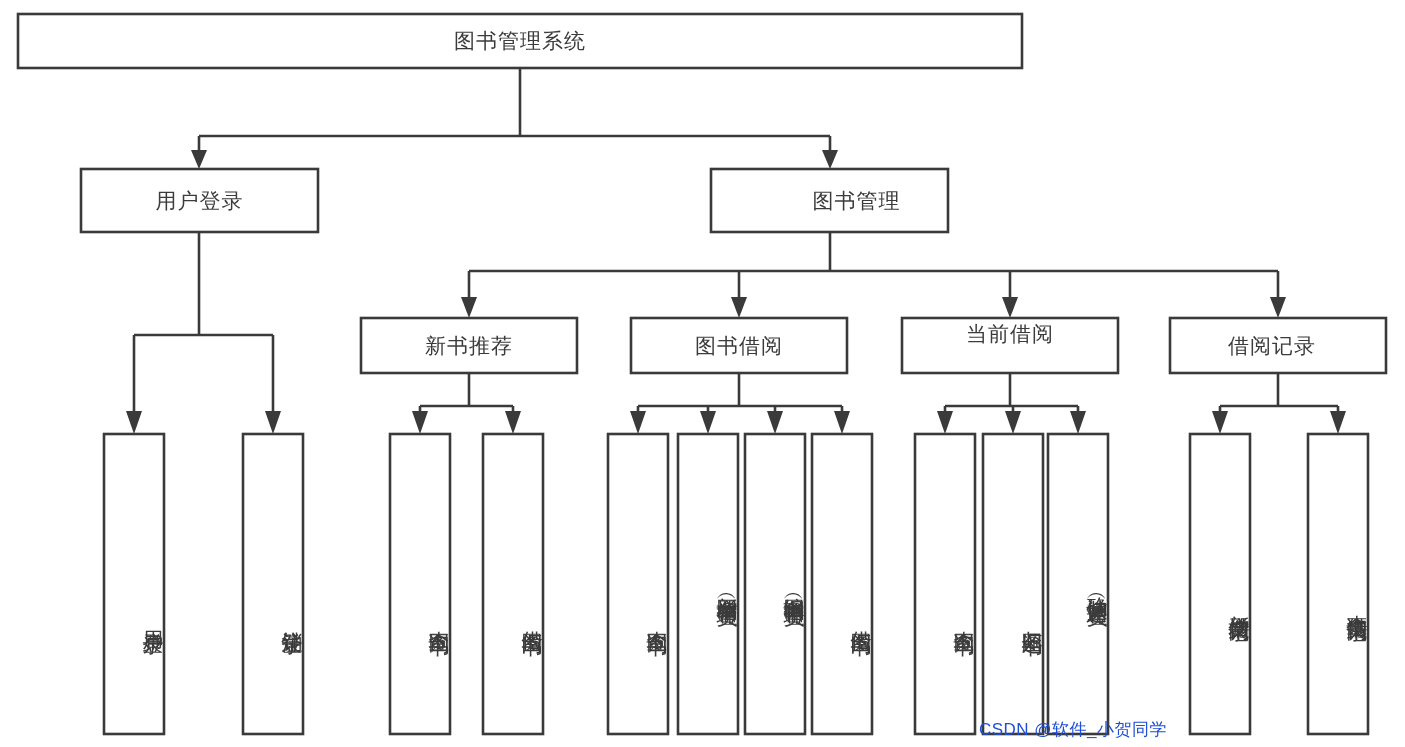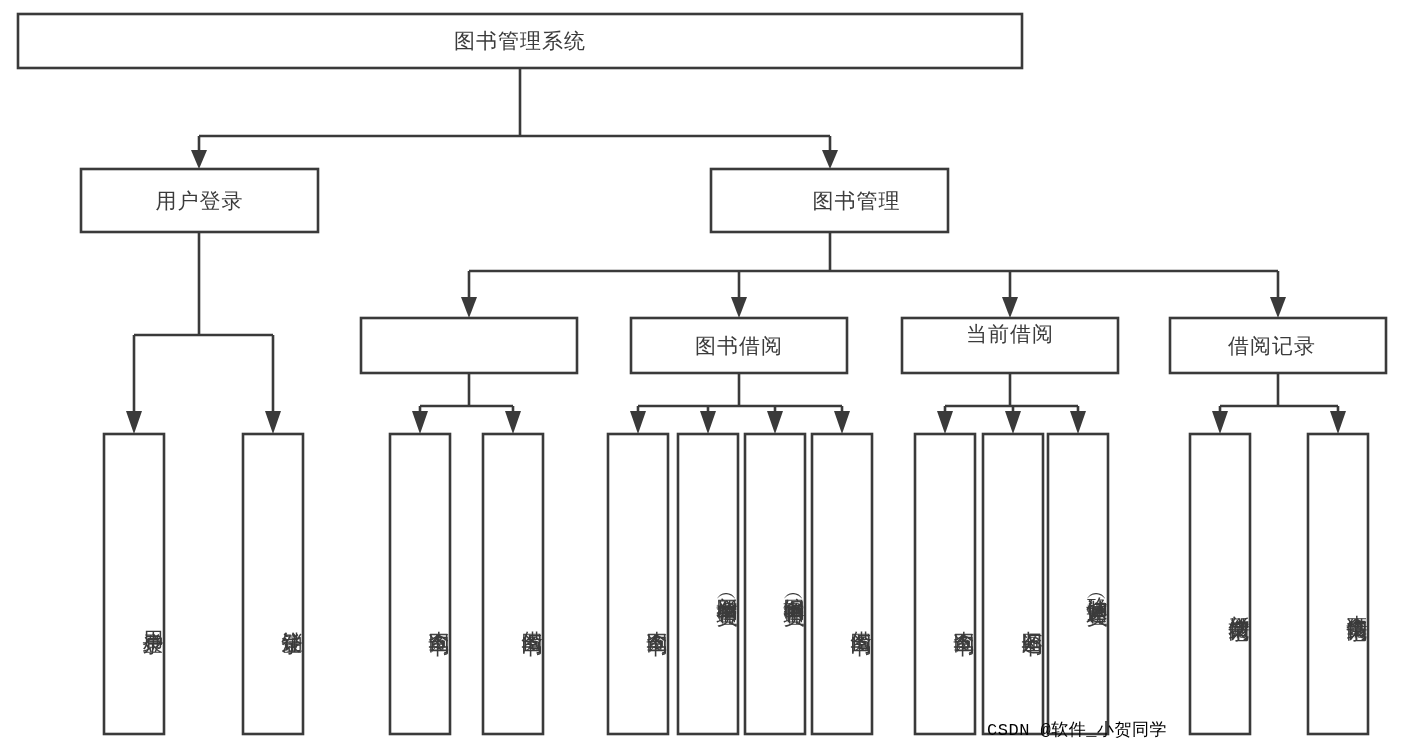--- a/index.html
+++ b/index.html
@@ -70,23 +70,23 @@
     display: flex;
     align-items: center;
     justify-content: center;
     white-space: nowrap;
     pointer-events: none;
   }
   .watermark {
     position: absolute;
     right: 8px;
     bottom: 6px;
-    font-family: Liberation Mono, monospace;
+    font-family: Liberation Sans, sans-serif;
     font-size: 17px;
-    color: #000000;
+    color: #1d4ed8;
     letter-spacing: 0.5px;
     white-space: nowrap;
     pointer-events: none;
   }
 </style>
 </head>
 <body>
 
 <div id="diagram-root">
 
@@ -181,20 +181,21 @@
       <rect class="node-box" x="1190" y="434" width="60" height="300"></rect>
       <rect class="node-box" x="1308" y="434" width="60" height="300"></rect>
     </g>
   </svg>
 
   <div class="hlabel" style="left:18px; top:14px; width:1004px; height:54px;">图书管理系统</div>
 
   <div class="hlabel" style="left:81px; top:169px; width:237px; height:63px;">用户登录</div>
   <div class="hlabel" style="left:711px; top:169px; width:237px; height:63px;padding-left:27px;">图书管理</div>
 
+  <div class="hlabel" style="left:361px; top:318px; width:216px; height:55px;">新书推荐</div>
   <div class="hlabel" style="left:631px; top:318px; width:216px; height:55px;">图书借阅</div>
   <div class="hlabel" style="left:902px; top:306px; width:216px; height:55px;">当前借阅</div>
   <div class="hlabel" style="left:1164px; top:318px; width:216px; height:55px;">借阅记录</div>
 
   <div class="vlabel" style="left:104px;  top:500px; width:60px; height:234px;">用户登录</div>
   <div class="vlabel" style="left:243px;  top:500px; width:60px; height:234px;">注销登录</div>
   <div class="vlabel" style="left:390px;  top:500px; width:60px; height:234px;">查询图书</div>
   <div class="vlabel" style="left:483px;  top:500px; width:60px; height:234px;">借阅图书</div>
   <div class="vlabel" style="left:608px;  top:500px; width:60px; height:234px;">查询图书</div>
   <div class="vlabel" style="left:678px;  top:440px; width:60px; height:294px;">新增图书（管理员）</div>

